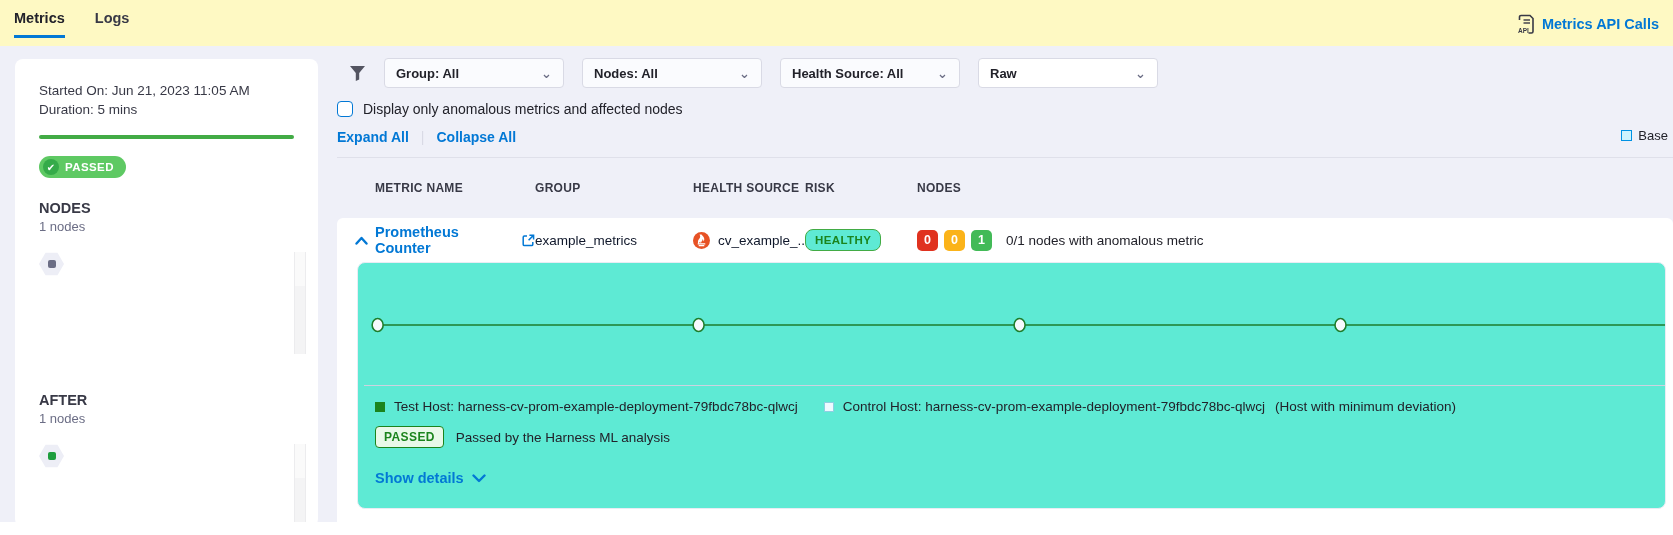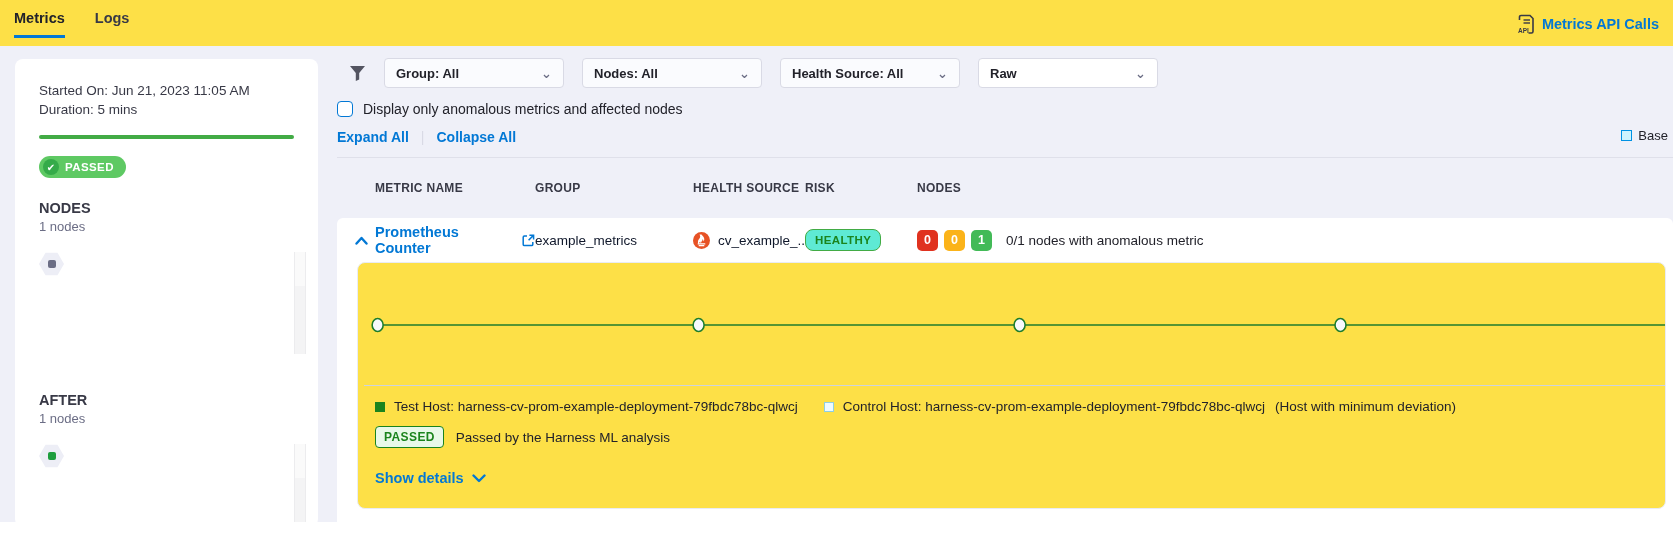--- a/index.html
+++ b/index.html
@@ -1,20 +1,20 @@
 <!DOCTYPE html>
 <html><head>
 <meta charset="utf-8">
 <style>
   * { margin:0; padding:0; box-sizing:border-box; }
   html,body { width:1673px; height:535px; overflow:hidden; background:#ffffff;
               font-family:"Liberation Sans","DejaVu Sans",sans-serif; color:#22222a; }
 
   
-  .topbar { position:absolute; left:0; top:0; width:1673px; height:46px; background:#fde047; }
+  .topbar { position:absolute; left:0; top:0; width:1673px; height:46px; background:#fef9c3; }
   .tabs { position:absolute; left:14px; top:10px; display:flex; gap:30px; }
   .tab { font-size:14.5px; padding-bottom:9px; cursor:pointer; color:#383946; font-weight:700; }
   .tab.active { font-weight:bold; color:#22222a; border-bottom:3px solid #0278d5; }
   .ext-api { position:absolute; right:14px; top:14px; display:flex; align-items:center; gap:7px;
              color:#0278d5; font-weight:bold; font-size:14.5px; cursor:pointer; }
 
   
   .main { position:absolute; left:0; top:46px; width:1673px; height:476px; background:#eff0f8; }
 
   
@@ -70,21 +70,21 @@
   .hs-cell { display:flex; align-items:center; gap:8px; }
   .healthy-badge { display:inline-block; border:1px solid #42ab45; color:#1b841d; font-weight:bold;
                    font-size:11.5px; letter-spacing:.4px; padding:4px 9px; border-radius:8px; background:#5eead4; }
   .nodes-cell { display:flex; align-items:center; gap:6px; }
   .cnt-badge { width:21px; height:21px; border-radius:5px; color:#fff; font-weight:bold; font-size:12.5px;
                display:flex; align-items:center; justify-content:center; }
   .nodes-sum { margin-left:8px; font-size:13.5px; }
   .nodes-sum b { font-weight:normal; }
 
   
-  .chart-card { margin:0 7px 0 20px; height:247px; background:#fde047; border:1px solid #e9ecf4;
+  .chart-card { margin:0 7px 0 20px; height:247px; background:#5eead4; border:1px solid #e9ecf4;
                 border-radius:8px; position:relative; overflow:hidden; }
   .plot { position:absolute; left:0; top:0; right:0; height:130px; }
   .axis-line { position:absolute; left:6px; right:0; top:122px; border-top:1px solid #ccd3df; }
   .legend { position:absolute; left:17px; top:136px; display:flex; align-items:center; gap:26px; }
   .leg-item { display:flex; align-items:center; gap:9px; font-size:13.5px; color:#22222a; }
   .leg-sq { width:10px; height:10px; }
   .leg-sq.test { background:#1b841d; }
   .leg-sq.control { background:#eefaff; border:1.4px solid #8ecfe2; }
   .leg-note { margin-left:-16px; font-size:13.5px; color:#22222a; }
   .verdict { position:absolute; left:17px; top:163px; display:flex; align-items:center; gap:12px; }

